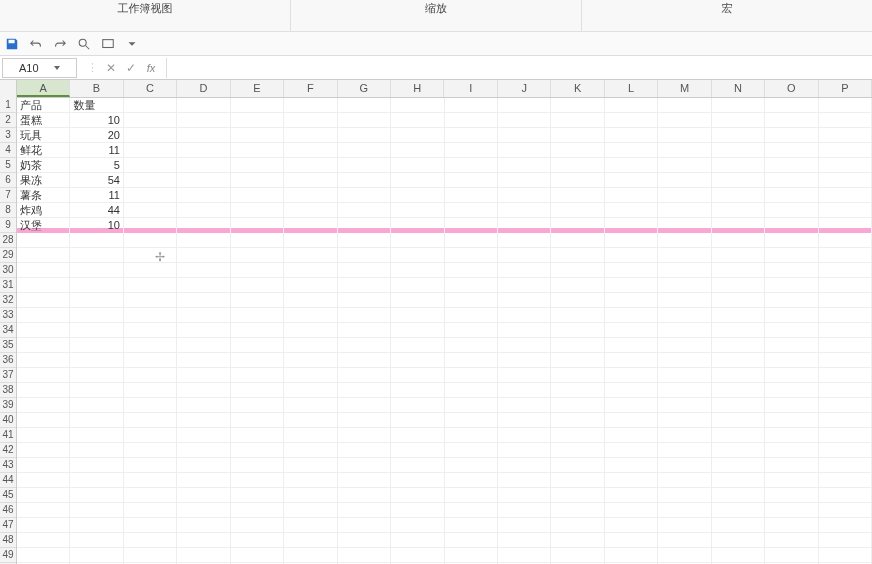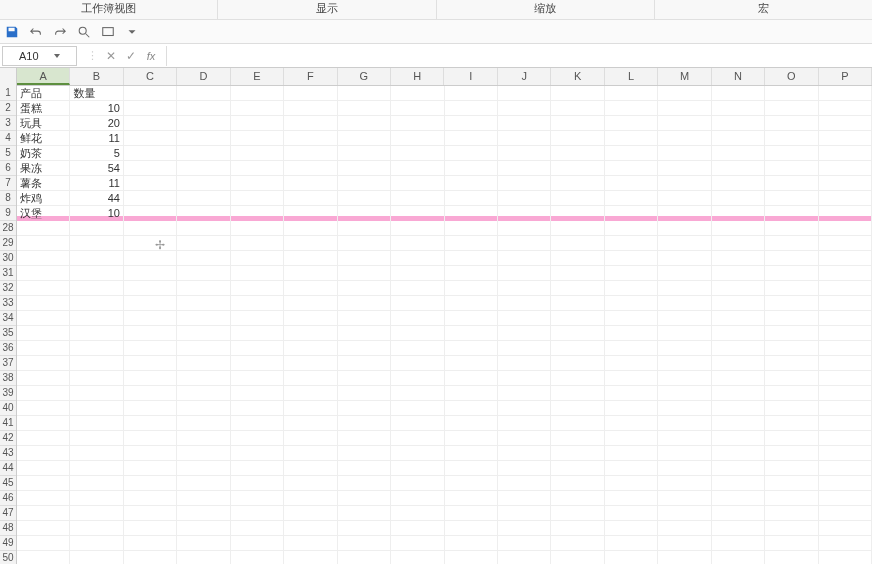--- a/index.html
+++ b/index.html
@@ -1,18 +1,18 @@
 <!DOCTYPE html>
 <html><head>
   <meta charset="utf-8">
   <style>
     * { box-sizing: border-box; margin: 0; padding: 0; }
     body { font-family: "Microsoft YaHei", Arial, sans-serif; font-size: 11px; color: #333; background: #fff; overflow: hidden; }
     
-    .menubar { display: flex; height: 20px; background: #f8f8f8; border-bottom: 1px solid #e0e0e0; }
+    .menubar { display: flex; height: 32px; background: #f8f8f8; border-bottom: 1px solid #e0e0e0; }
     .menubar-item { flex: 1; text-align: center; line-height: 17px; font-size: 11px; color: #444; cursor: pointer; border-right: 1px solid #e0e0e0; }
     .menubar-item:last-child { border-right: none; }
     .menubar-item.wide2 { flex: 2.5; }
     
     .toolbar { display: flex; align-items: center; height: 24px; background: #fafafa; border-bottom: 1px solid #ddd; padding: 0 4px; gap: 8px; }
     .toolbar-ico { width: 16px; height: 16px; display: flex; align-items: center; justify-content: center; cursor: pointer; color: #666; }
     .toolbar-ico svg { width: 14px; height: 14px; }
     
     .namebox-row { display: flex; align-items: center; height: 24px; background: #fff; border-bottom: 1px solid #ccc; }
     .namebox { width: 75px; height: 20px; border: 1px solid #ccc; margin: 0 2px; font-size: 11px; padding: 0 16px; background: #fff; display: flex; align-items: center; justify-content: space-between; }
@@ -38,21 +38,20 @@
     .cell { width: 54px; height: 15px; line-height: 14px; padding: 0 3px; border-right: 1px solid #eee; font-size: 11px; overflow: hidden; white-space: nowrap; }
     .cell.num { text-align: right; }
     
     .cursor-cross { position: absolute; pointer-events: none; font-size: 12px; color: #999; }
   </style>
 </head>
 <body>
 
 <div class="menubar">
   <div class="menubar-item">工作簿视图</div>
-  <div class="menubar-item">显示</div>
   <div class="menubar-item">缩放</div>
   <div class="menubar-item">宏</div>
 </div>
 
 <div class="toolbar">
   <div class="toolbar-ico">
     <svg viewBox="0 0 16 16">
         <path fill="#2a6fc9" d="M2 2h10l2 2v10H2V2zm2 1v4h7V3H4zm1 7h6v3H5v-3z"></path>
       </svg>
   </div>

